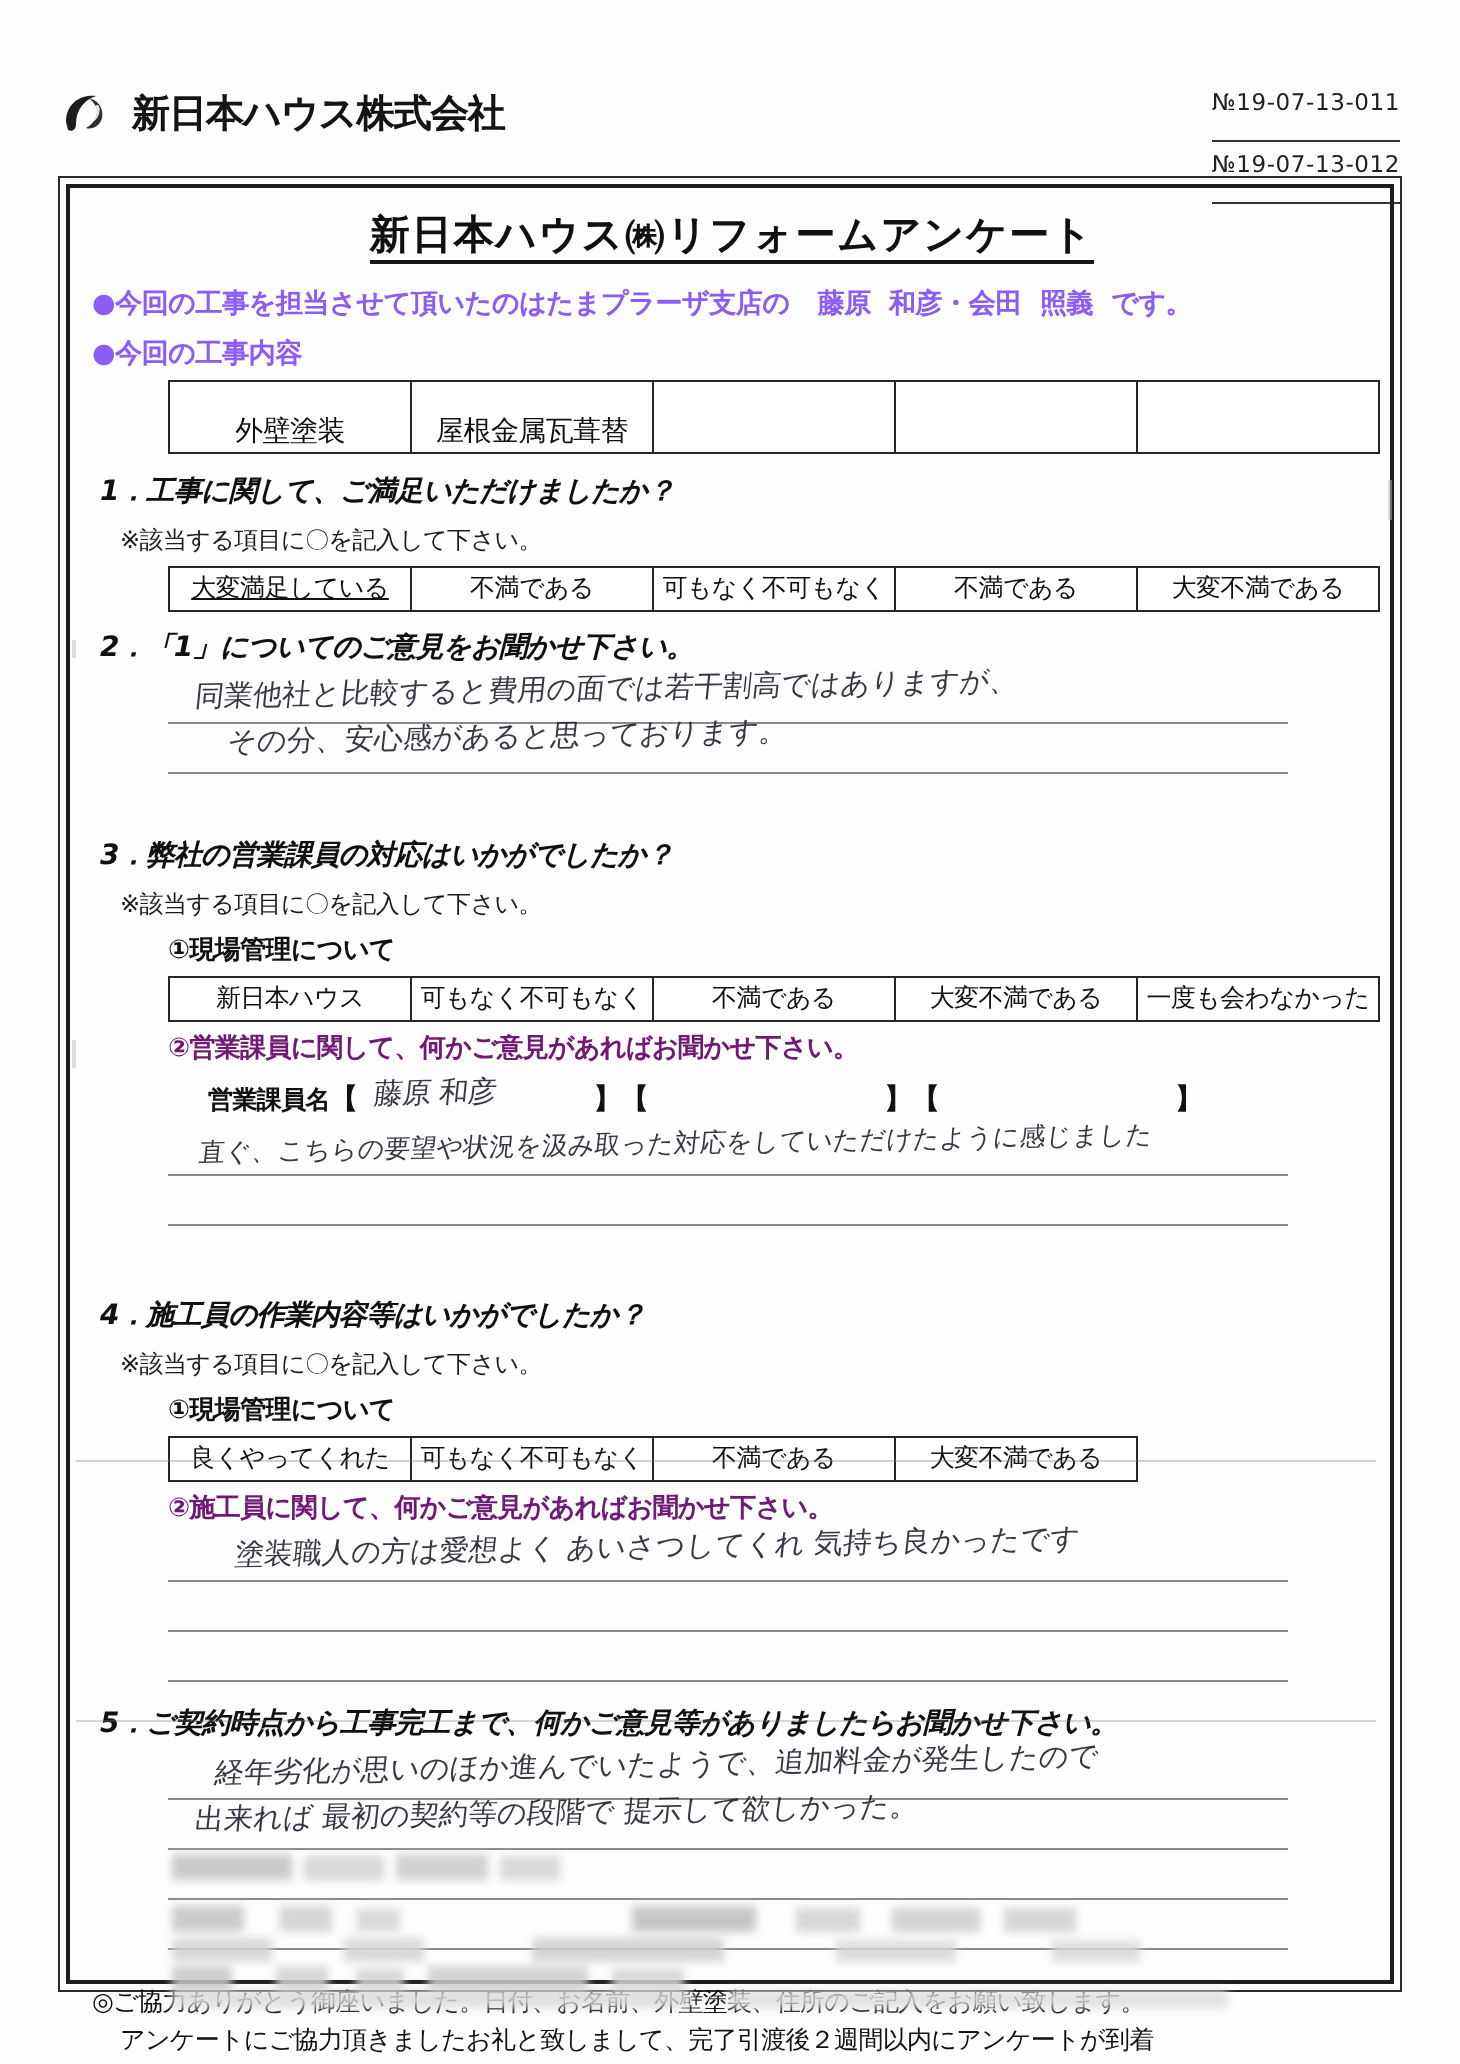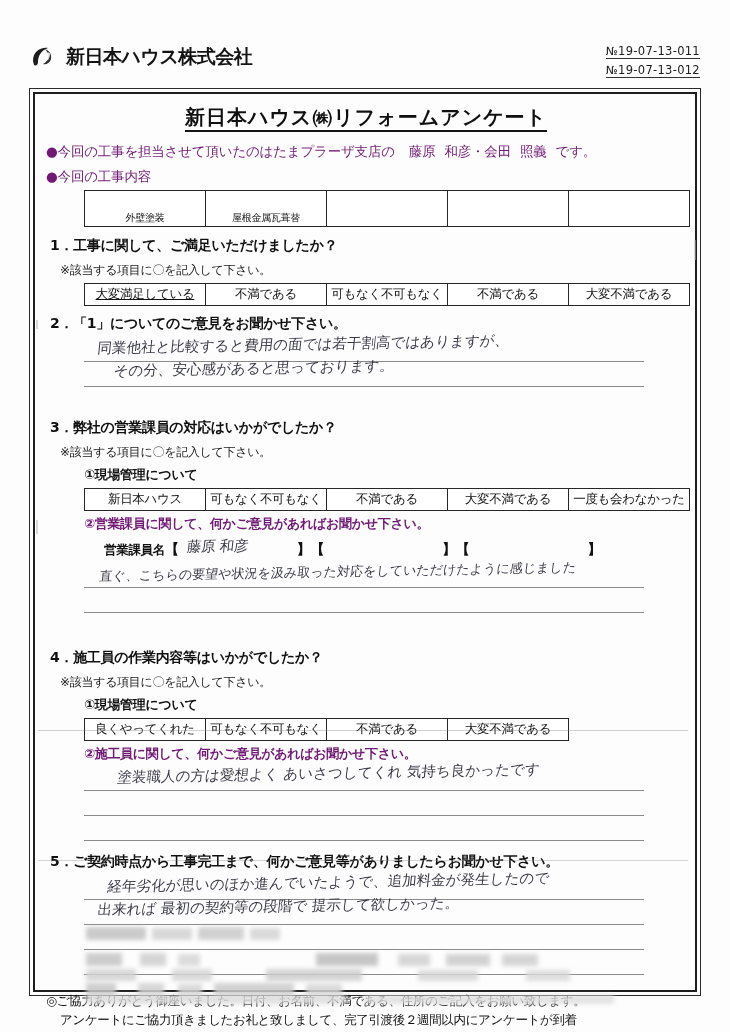--- a/index.html
+++ b/index.html
@@ -53,21 +53,21 @@
   .doc-numbers {
     position: absolute;
     right: 2px; top: 0px;
     text-align: left;
   }
   .doc-no {
     font-size: 11.5px;
     color: #202020;
     letter-spacing: 0.3px;
     border-bottom: 1px solid #333;
-    padding-bottom: 0px;
+    padding-bottom: 12px;
     margin-bottom: 4px;
     white-space: nowrap;
     font-family: "DejaVu Sans", "Liberation Sans", sans-serif;
   }
 
   
   .frame-outer {
     position: absolute;
     left: 29px; top: 88px;
     width: 672px; height: 908px;
@@ -98,24 +98,24 @@
     margin: 8px 0 0 0;
     color: #101010;
   }
   .form-title span {
     border-bottom: 2px solid #151515;
     padding-bottom: 1px;
   }
 
   .bullet-line {
     font-size: 13.5px;
-    font-weight: normal;
+    font-weight: bold;
     margin-top: 12px;
     margin-left: 4px;
-    color: #701a75;
+    color: #8b5cf6;
     letter-spacing: -0.2px;
     white-space: nowrap;
   }
   .sp-wide { display: inline-block; width: 14px; }
   .sp-mid  { display: inline-block; width: 9px; }
 
   
   .opt-table {
     border-collapse: collapse;
     table-layout: fixed;
@@ -131,30 +131,31 @@
     letter-spacing: -0.3px;
     white-space: nowrap;
     padding: 0 2px;
     position: relative;
     background: #fff;
   }
   .work-table td {
     height: 34px;
     vertical-align: bottom;
     padding-bottom: 1px;
-    font-size: 10px;
+    font-size: 14px;
   }
 
   .q-head {
     font-size: 14px;
     font-weight: bold;
     margin-top: 10px;
     margin-left: 8px;
     color: #101010;
     letter-spacing: -0.3px;
+    font-style: italic;
   }
   .q-note {
     font-size: 12px;
     margin-top: 7px;
     margin-left: 18px;
     color: #1b1b1b;
     letter-spacing: -0.3px;
   }
   .q-sub {
     font-size: 13px;
@@ -388,21 +389,21 @@
     <div class="write-area" style="margin-top:4px;">
       <div class="write-line"></div>
       <div class="write-line"></div>
       <div class="write-line"></div>
       <div class="write-line"></div>
       <span class="hw hw-md" style="left:24px; top:-2px;">経年劣化が思いのほか進んでいたようで、追加料金が発生したので</span>
       <span class="hw hw-md" style="left:14px; top:22px;">出来れば 最初の契約等の段階で 提示して欲しかった。</span>
     </div>
 
     <div class="footer-note">
-      <span>◎ご協力ありがとう御座いました。日付、お名前、不満である、住所のご記入をお願い致します。</span>
+      <span>◎ご協力ありがとう御座いました。日付、お名前、外壁塗装、住所のご記入をお願い致します。</span>
       <span class="l2">アンケートにご協力頂きましたお礼と致しまして、完了引渡後２週間以内にアンケートが到着</span>
       <span class="l3">したお客様には、オリジナルクオカードをお送りさせて頂きます。ご協力有り難う御座いました。</span>
     </div>
 
   </div>
 
   <div class="redacted">
     <div class="px" style="left:8px;  top:2px;  width:60px; height:13px; background:#c2c2c2;"></div>
     <div class="px" style="left:74px; top:3px;  width:40px; height:12px; background:#d2d2d2;"></div>
     <div class="px" style="left:120px;top:2px;  width:46px; height:13px; background:#cacaca;"></div>

